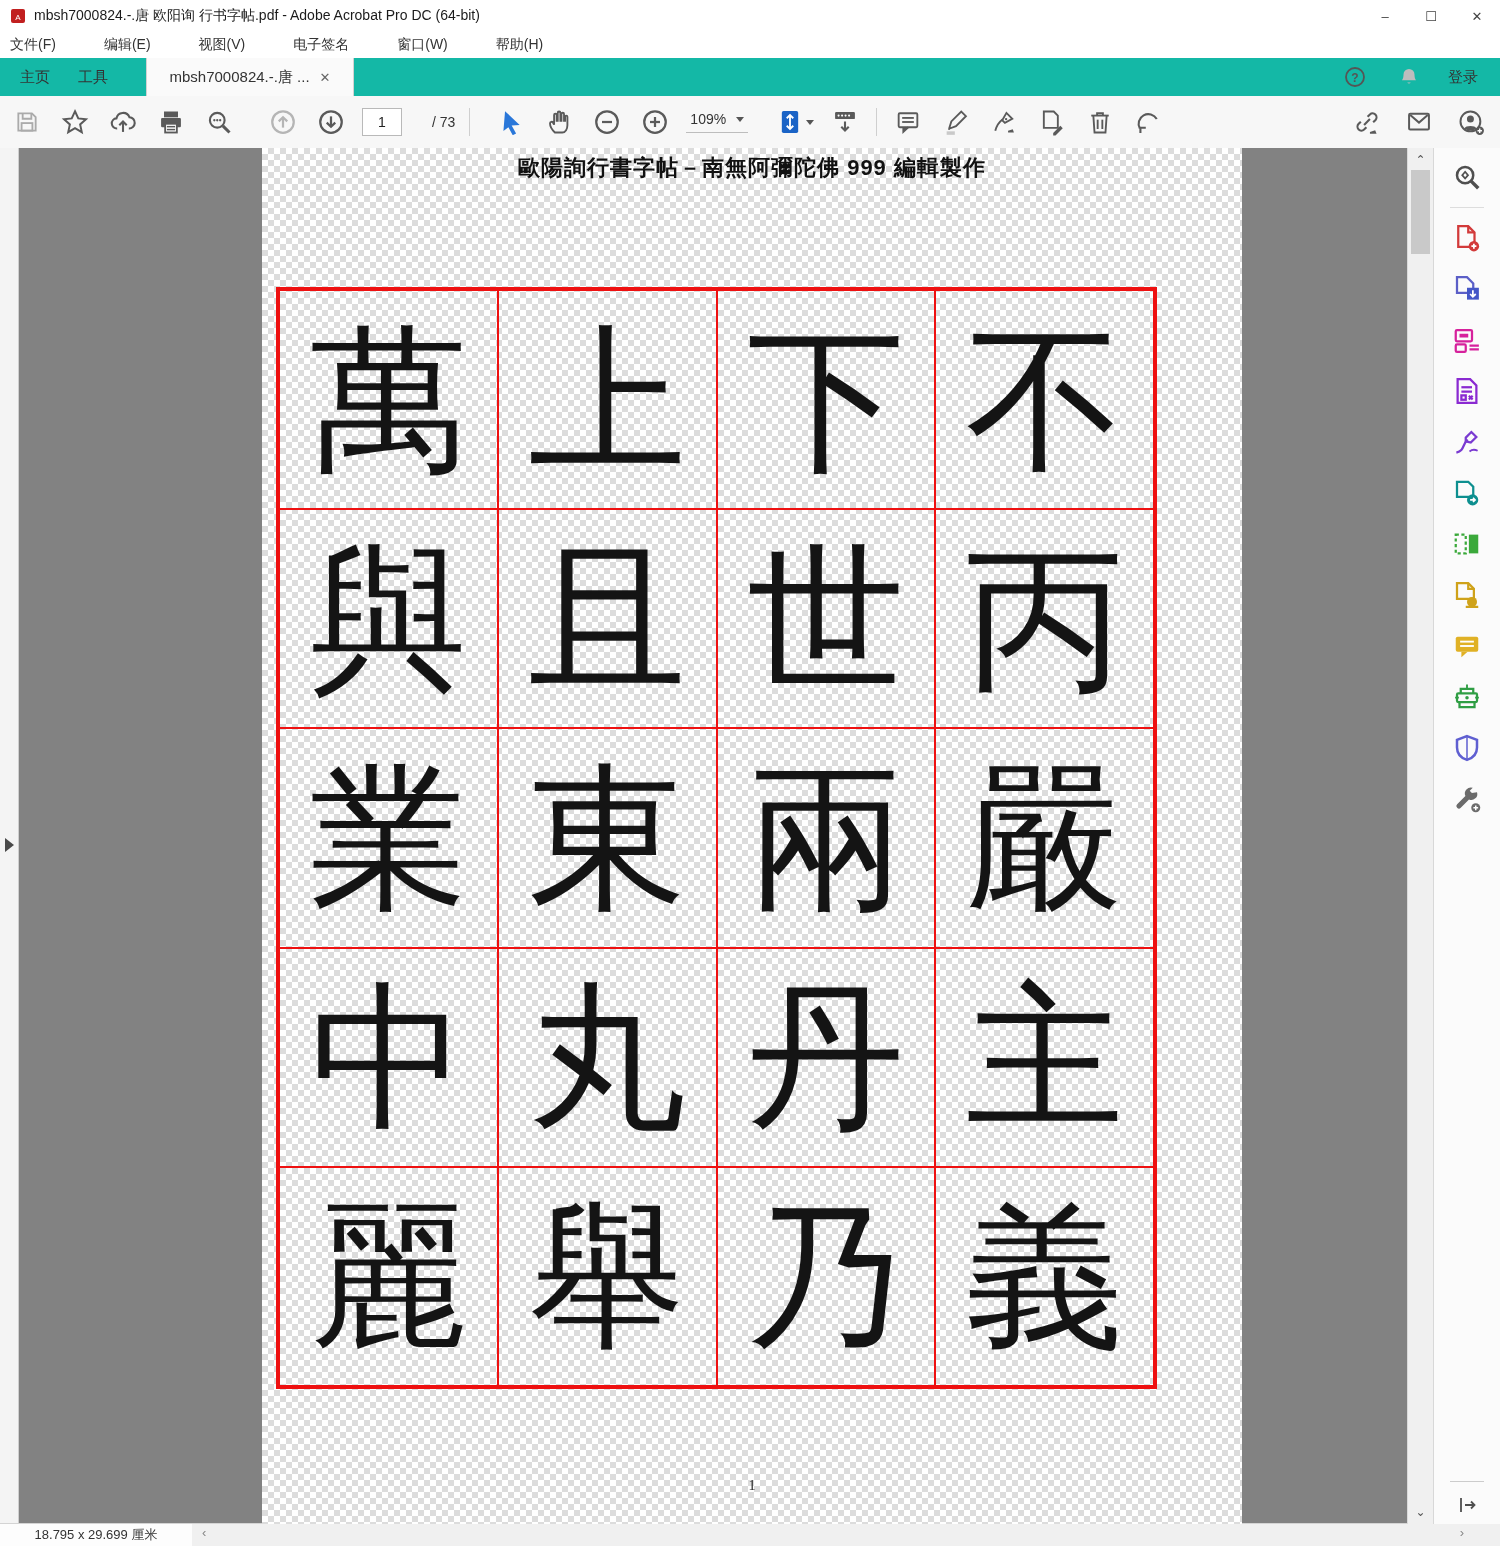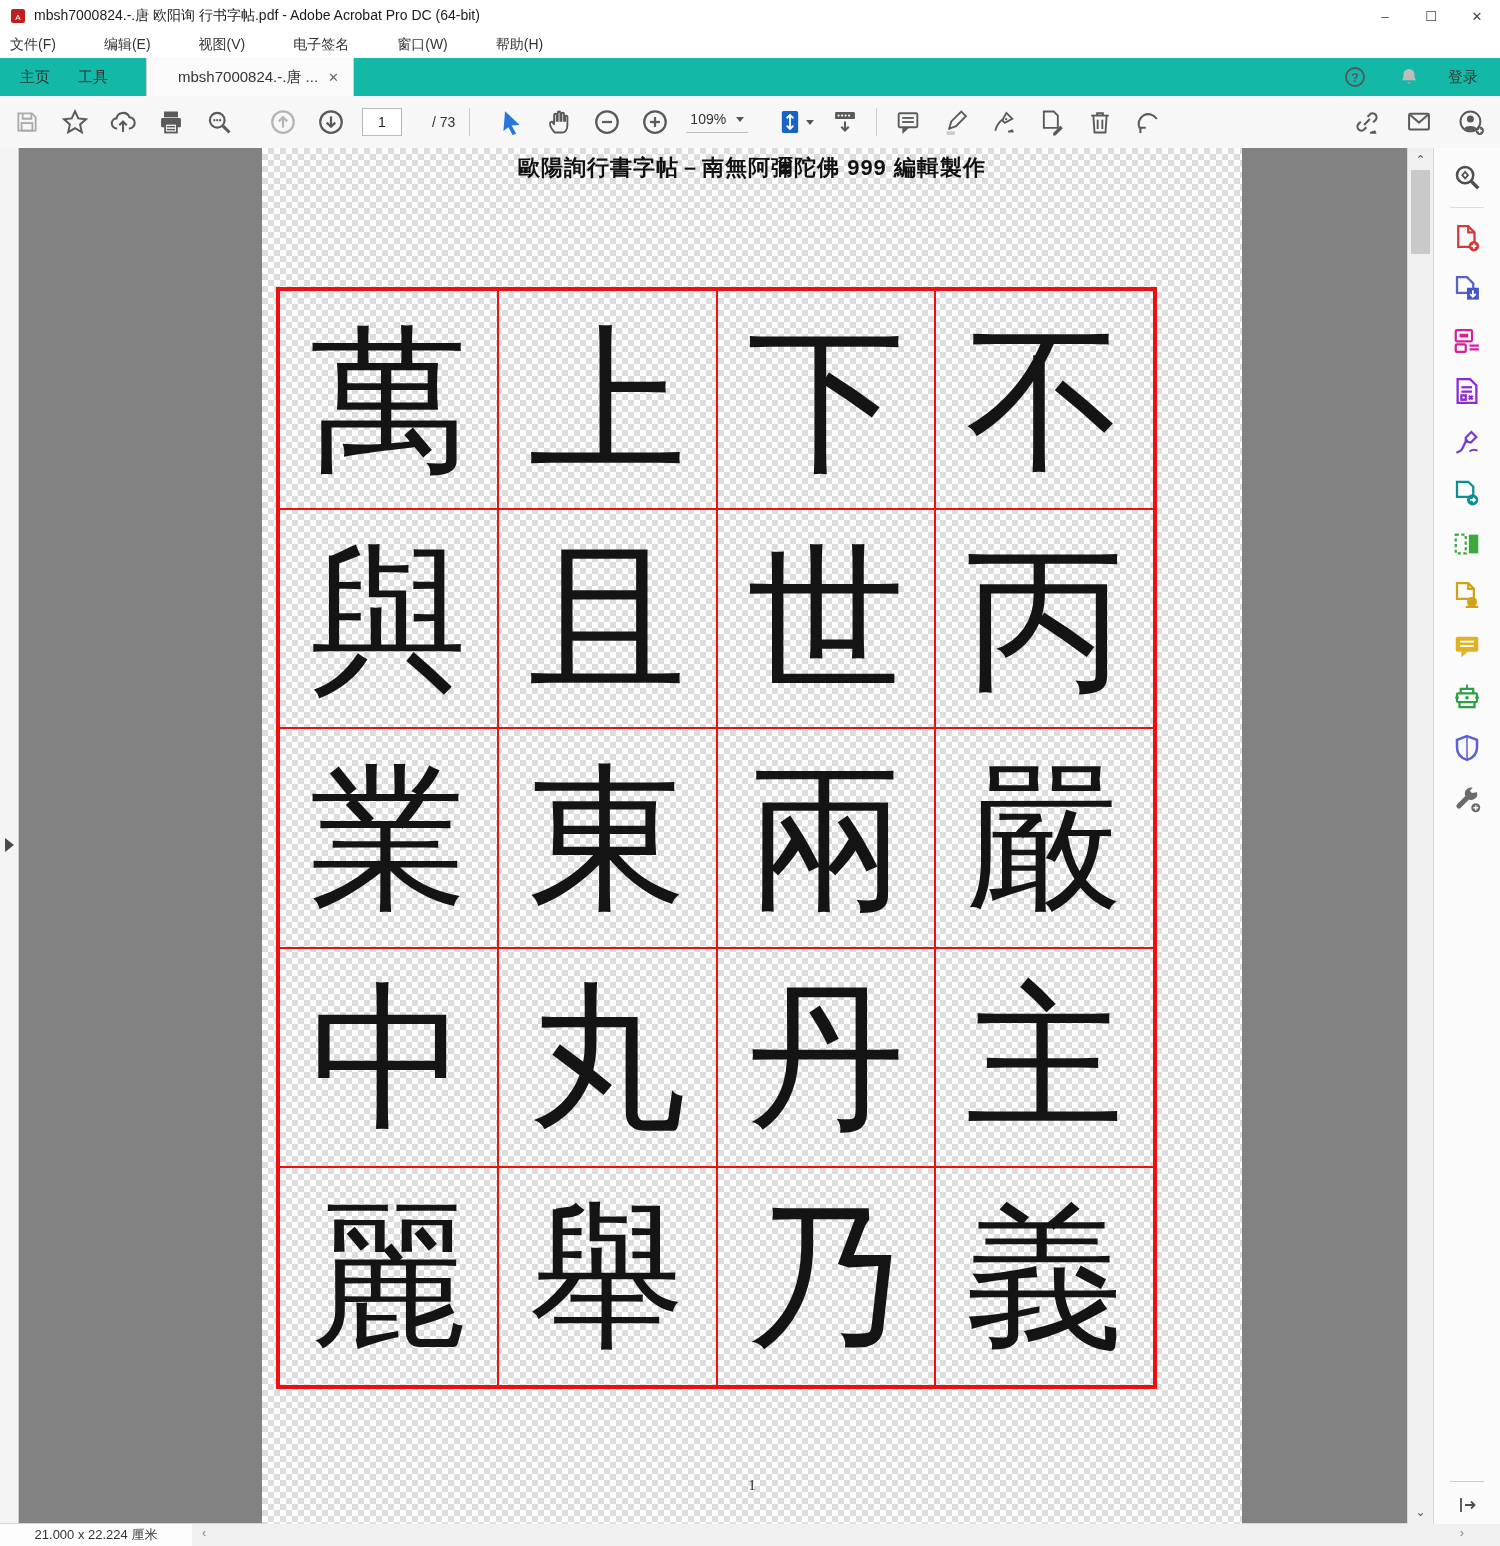--- a/index.html
+++ b/index.html
@@ -11,21 +11,21 @@
   .titlebar .title{font-size:14px;color:#1b1b1b;}
   .wincontrols{position:absolute;right:0;top:0;height:32px;display:flex;}
   .winbtn{width:46px;height:32px;display:flex;align-items:center;justify-content:center;color:#444;font-size:13px;}
   
   .menubar{position:absolute;top:32px;left:0;right:0;height:26px;background:#fff;display:flex;align-items:center;gap:48px;padding-left:10px;font-size:14px;color:#333;}
   .menubar span{cursor:default;}
   
   .tabbar{position:absolute;top:58px;left:0;right:0;height:38px;background:#14b8a6;border-bottom:1px solid #dcdcdc;display:flex;align-items:center;font-size:15px;color:#333;}
   .tab{padding:0 14px;height:38px;display:flex;align-items:center;}
   .tab.home{margin-left:6px;}
-  .tab.doc{margin-left:24px;background:#fafafa;border-left:1px solid #d2d2d2;border-right:1px solid #d2d2d2;width:178px;justify-content:flex-end;}
+  .tab.doc{margin-left:24px;background:#fafafa;border-left:1px solid #d2d2d2;border-right:1px solid #d2d2d2;width:178px;justify-content:center;}
   .tab.doc .x{color:#666;font-size:13px;margin-left:10px;}
   .tabbar-right{margin-left:auto;display:flex;align-items:center;gap:24px;padding-right:22px;}
   .login{font-size:15px;color:#333;}
   
   .toolbar{position:absolute;top:96px;left:0;right:0;height:52px;background:#f7f7f7;border-bottom:1px solid #cfcfcf;display:flex;align-items:center;gap:14px;padding-left:10px;}
   .tbtn{width:34px;height:34px;display:flex;align-items:center;justify-content:center;flex:none;}
   .tsep{width:1px;height:28px;background:#cfcfcf;flex:none;}
   .pageinput{width:34px;height:24px;border:1px solid #b9b9b9;background:#fff;text-align:center;font-size:14px;color:#222;font-family:inherit;}
   .pagetotal{font-size:14px;color:#333;margin-left:16px;}
   .zoombox{display:flex;align-items:center;gap:10px;border-bottom:1px solid #bdbdbd;padding:0 4px 5px 4px;}
@@ -476,18 +476,18 @@
       <div class="railbottom">
         <svg width="24" height="24" viewBox="0 0 24 24" fill="none" stroke="#4f4f4f" stroke-width="1.8">
             <line x1="6" y1="5" x2="6" y2="19"></line>
             <path d="M10 12h9M16 8.5l3.5 3.5-3.5 3.5"></path>
           </svg>
       </div>
     </div>
   </div>
 
   <div class="statusbar">
-    <div class="sizechip">21.000 x 22.224 厘米</div>
+    <div class="sizechip">18.795 x 29.699 厘米</div>
     <span class="hleft">‹</span>
     <span class="hright">›</span>
   </div>
 
 </div>
 
 </body></html>

